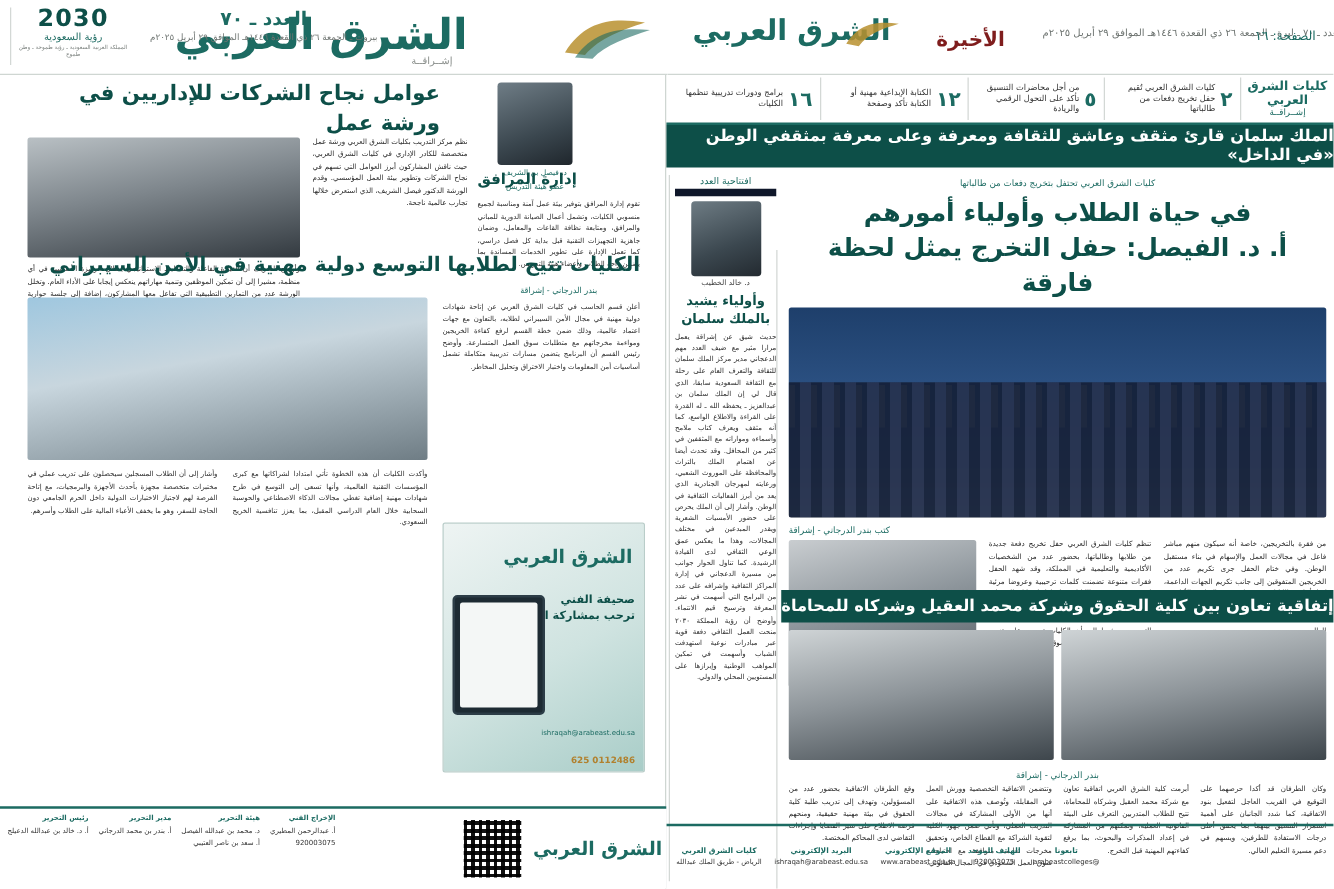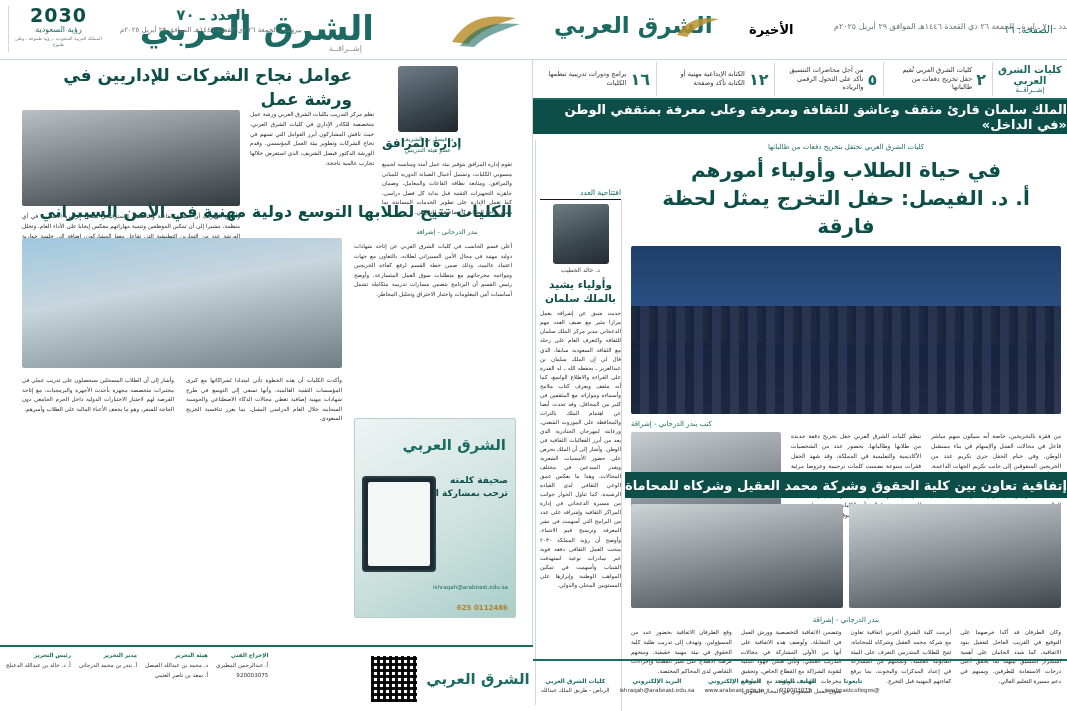--- a/index.html
+++ b/index.html
@@ -70,21 +70,21 @@
   .vision-badge .v-tiny { font-size: 4.5px; color: #7c827f; line-height: 1.25; margin-top: 2px; }
   
   .masthead-second { position: absolute; top: 0; left: 0; width: 533px; height: 60px; }
   .ms-logo {
     position: absolute; left: 20px; top: 12px;
     font-size: 23px; font-weight: bold; color: #1c6b62; white-space: nowrap;
   }
   .ms-swoosh { position: absolute; left: 140px; top: 14px; width: 48px; height: 26px; }
   .ms-label {
     position: absolute; left: 215px; top: 22px;
-    font-size: 13px; color: #000000; font-weight: bold;
+    font-size: 16px; color: #7f1d1d; font-weight: bold;
   }
   .ms-meta {
     position: absolute; left: 300px; top: 22px;
     font-size: 8px; color: #6d7370; white-space: nowrap; direction: rtl;
   }
   .ms-page {
     position: absolute; left: 470px; top: 24px;
     font-size: 10px; color: #1c6b62; white-space: nowrap;
   }
   
@@ -112,21 +112,21 @@
     position: absolute; top: 0; right: 0; width: 534px; height: 34px;
     background: #0d4f48; color: #fff;
     display: flex; align-items: center; justify-content: center;
     font-size: 13px; font-weight: bold; letter-spacing: 0.2px;
   }
   
   .editorial {
     position: absolute; top: 40px; right: 446px; width: 86px; height: 565px;
     border-left: 1px solid #d3d8d5; padding-left: 4px;
   }
-  .edi-head { font-size: 7.5px; color: #1c6b62; border-bottom: 1px solid #0f172a; padding-bottom: 2px; margin-top: 48px; }
+  .edi-head { font-size: 7.5px; color: #1c6b62; text-align: center; border-bottom: 6px solid #0f172a; padding-bottom: 2px; }
   .edi-photo {
     width: 56px; height: 60px; margin: 4px auto 2px; border-radius: 3px;
     background: linear-gradient(160deg,#6e7c84 0%,#3b474f 60%,#232a30 100%);
   }
   .edi-name { font-size: 6px; color: #444; text-align: center; }
   .edi-title { font-size: 10.5px; font-weight: bold; color: #0d4f48; text-align: center; line-height: 1.35; margin: 4px 0 4px; }
   .edi-body { font-size: 5.6px; color: #2b2b2b; line-height: 1.62; text-align: justify; }
   
   .lead {
     position: absolute; top: 40px; right: 0; width: 442px;
@@ -453,21 +453,21 @@
     <div class="p2-byline">بندر الدرجاني - إشراقة</div>
     <div class="p2-photo2"></div>
     <div class="p2-col-c">أعلن قسم الحاسب في كليات الشرق العربي عن إتاحة شهادات دولية مهنية في مجال الأمن السيبراني لطلابه، بالتعاون مع جهات اعتماد عالمية، وذلك ضمن خطة القسم لرفع كفاءة الخريجين ومواءمة مخرجاتهم مع متطلبات سوق العمل المتسارعة. وأوضح رئيس القسم أن البرنامج يتضمن مسارات تدريبية متكاملة تشمل أساسيات أمن المعلومات واختبار الاختراق وتحليل المخاطر.</div>
     <div class="p2-col-d">وأشار إلى أن الطلاب المسجلين سيحصلون على تدريب عملي في مختبرات متخصصة مجهزة بأحدث الأجهزة والبرمجيات، مع إتاحة الفرصة لهم لاجتياز الاختبارات الدولية داخل الحرم الجامعي دون الحاجة للسفر، وهو ما يخفف الأعباء المالية على الطلاب وأسرهم.</div>
     <div class="p2-col-e">وأكدت الكليات أن هذه الخطوة تأتي امتدادا لشراكاتها مع كبرى المؤسسات التقنية العالمية، وأنها تسعى إلى التوسع في طرح شهادات مهنية إضافية تغطي مجالات الذكاء الاصطناعي والحوسبة السحابية خلال العام الدراسي المقبل، بما يعزز تنافسية الخريج السعودي.</div>
 
     <div class="ad-box">
       <div class="ad-inner"></div>
       <div class="ad-logo">الشرق العربي</div>
       <div class="ad-h">
-        <div>صحيفة كلمته</div>
+        <div>صحيفة الفني</div>
         <div>ترحب بمشاركة الجميع</div>
       </div>
       <div class="ad-tablet">
         <div class="screen"></div>
       </div>
       <div class="ad-mail">ishraqah@arabeast.edu.sa</div>
       <div class="ad-phone">0112486 625</div>
     </div>
 
     <div class="footer">

